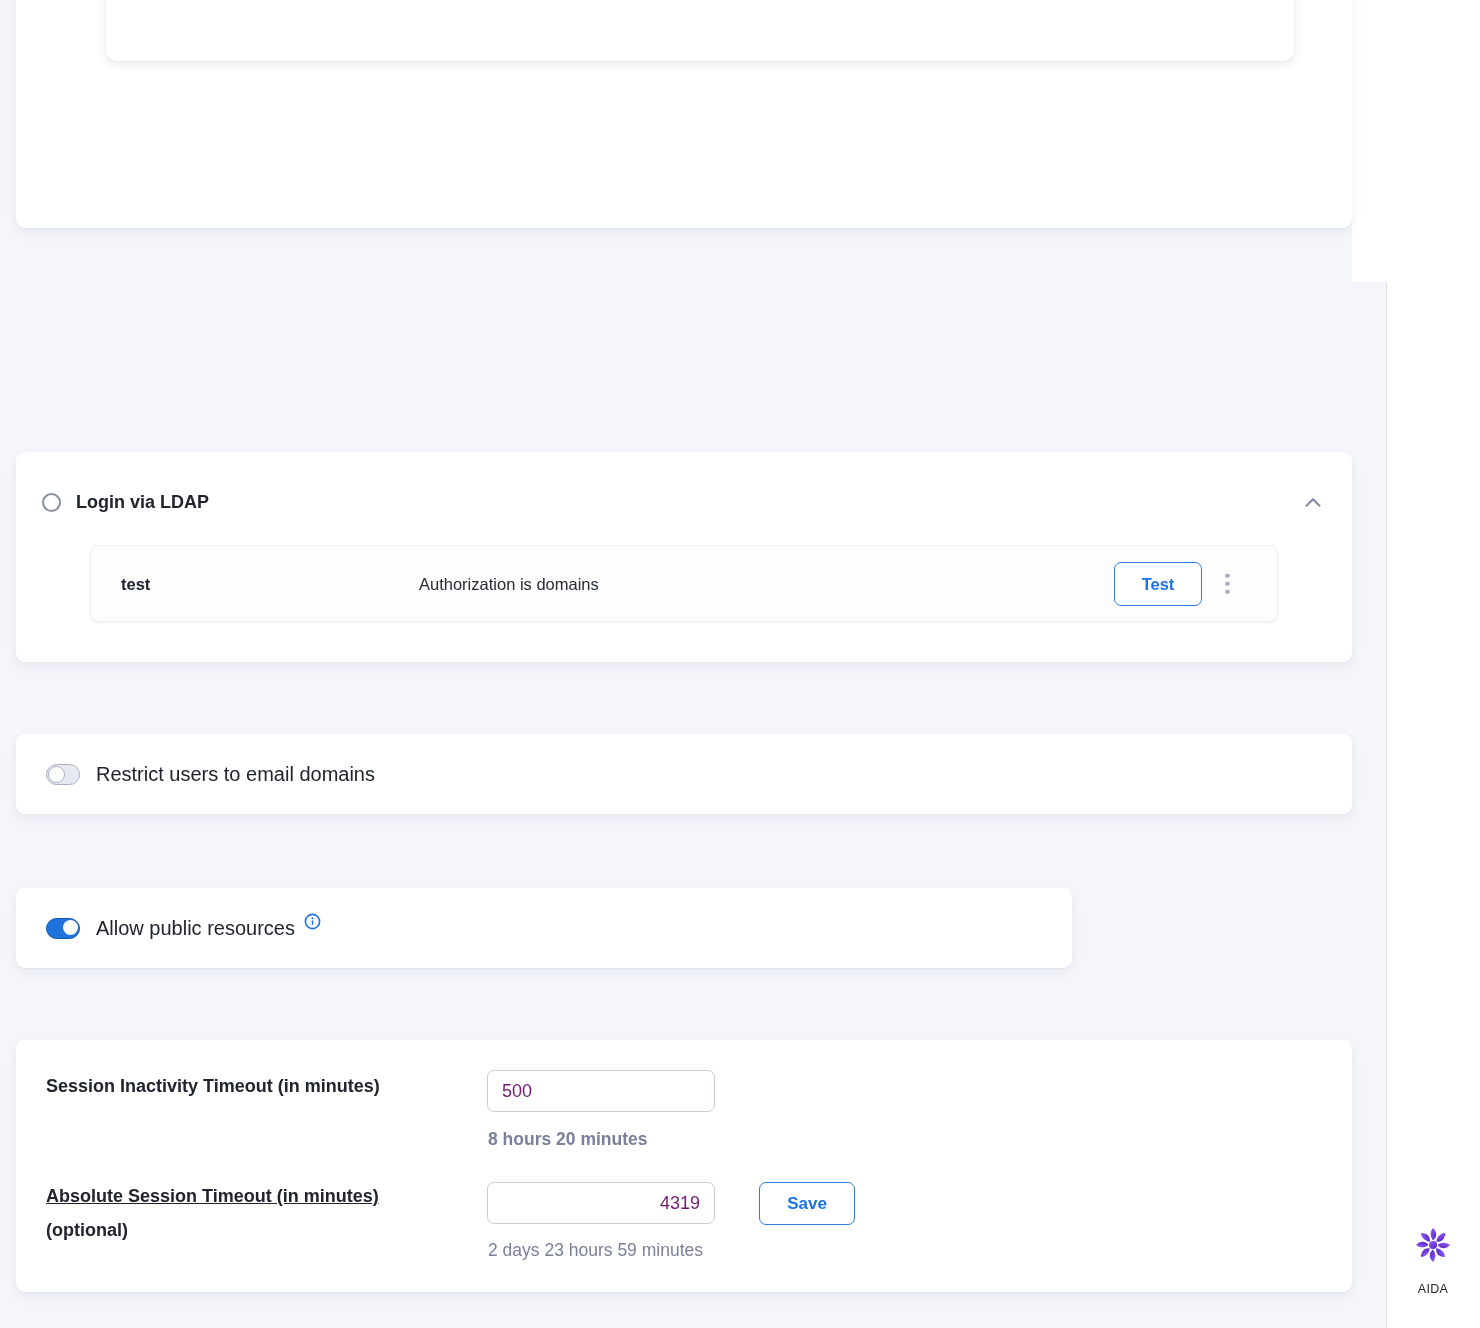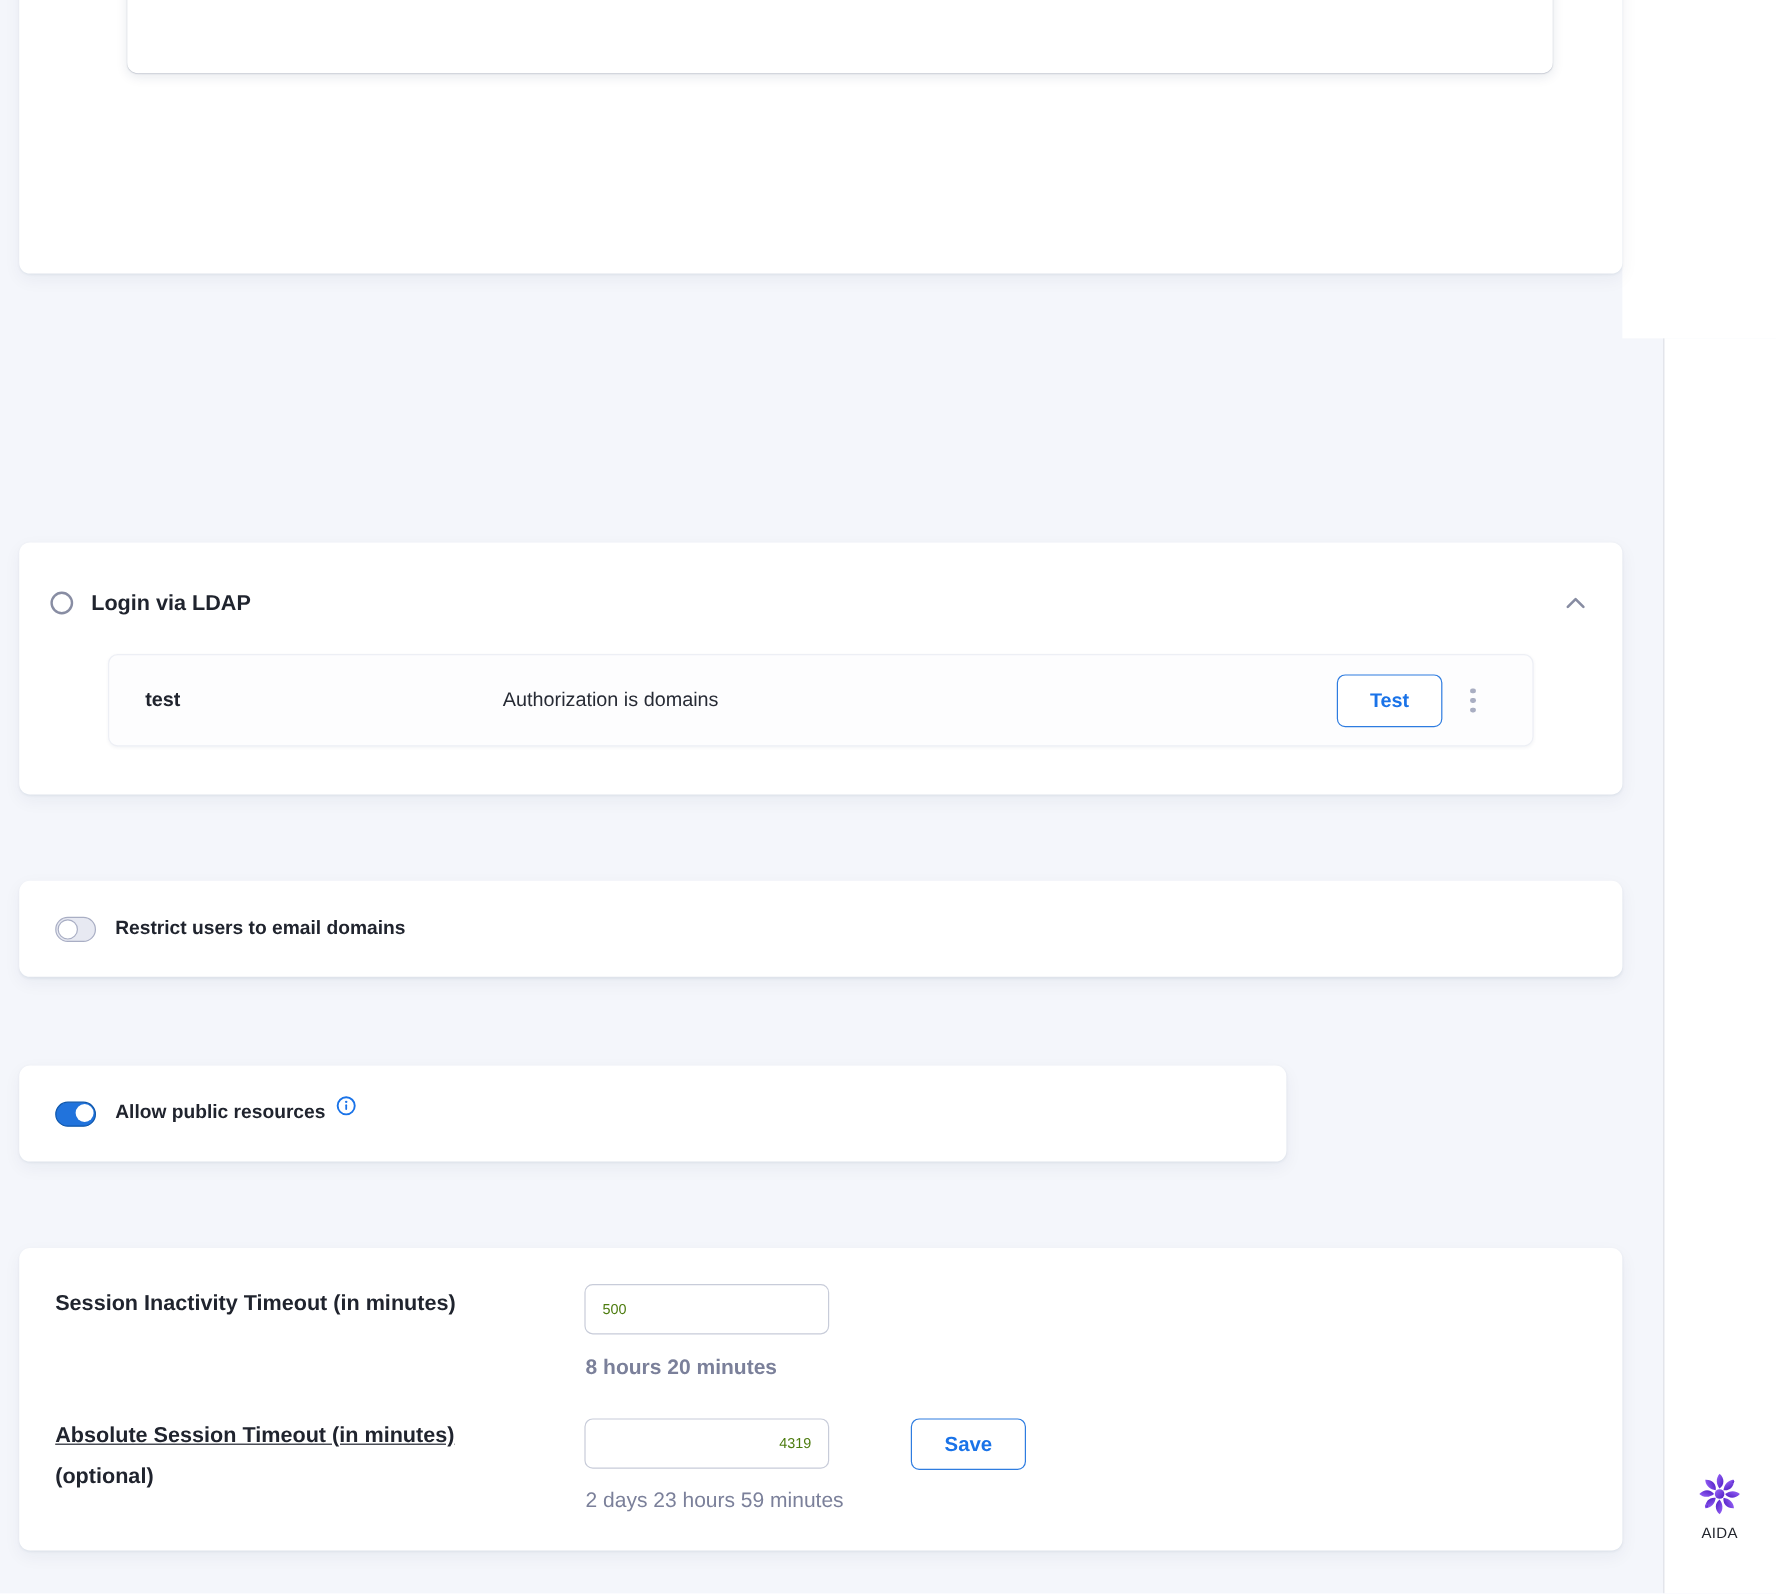--- a/index.html
+++ b/index.html
@@ -48,37 +48,37 @@
     position:absolute; display:flex; align-items:center; justify-content:center;
     background:#fff; border:1.5px solid #2e7ce0; border-radius:7px;
     color:#1a73e8; cursor:pointer;
   }
   .test-btn { left:1023px; top:16px; width:88px; height:44px; font-size:16.5px; font-weight:600; }
   .kebab { position:absolute; left:1130px; top:50%; transform:translateY(-50%); display:flex; flex-direction:column; gap:3.5px; padding:4px; cursor:pointer; }
   .kebab i { width:4.5px; height:4.5px; border-radius:50%; background:#a9aec2; }
   
   .restrict-card { left:16px; top:734px; width:1336px; height:80px; padding-left:30px; }
   .public-card   { left:16px; top:888px; width:1056px; height:80px; padding-left:30px; }
-  .tgl-row-label { margin-left:16px; font-size:16px; font-weight:700; color:#20242e; }
+  .tgl-row-label { margin-left:16px; font-size:20px; font-weight:400; color:#20242e; }
   .info-wrap { margin-left:9px; transform:translateY(-7px); display:flex; }
   
   .session-card { left:16px; top:1040px; width:1336px; height:252px; }
   .s-label { position:absolute; left:30px; font-size:18px; font-weight:700; color:#20242e; }
   .s-input {
-    position:absolute; left:471px; width:204px; height:42px;
+    position:absolute; left:471px; width:228px; height:42px;
     border:1px solid #c8ccd9; border-radius:7px; padding:0 14px;
-    font-family:"Liberation Sans", sans-serif; font-size:12px; color:#4d7c0f; background:#fff;
+    font-family:"Liberation Sans", sans-serif; font-size:18px; color:#701a75; background:#fff;
   }
   .s-hint { position:absolute; left:472px; font-size:17.5px; color:#7b809a; }
   .save-btn { left:743px; top:142px; width:96px; height:43px; font-size:17px; font-weight:700; }
   
   .rail-top { position:absolute; left:1352px; top:0; width:128px; height:282px; background:#fff; }
   .rail { position:absolute; left:1386px; top:282px; width:94px; height:1046px; background:#fff; border-left:1px solid #dcdfe7; }
   .brand { position:absolute; left:1386px; top:1226px; width:94px; text-align:center; }
-  .brand-label { margin-top:2px; font-size:12.5px; color:#23262e; letter-spacing:.3px; }
+  .brand-label { margin-top:14px; font-size:12.5px; color:#23262e; letter-spacing:.3px; }
 </style>
 </head>
 <body>
 
 <div class="page">
 
   <div class="rail-top"></div>
   <div class="rail"></div>
 
   <div class="card providers-outer">

